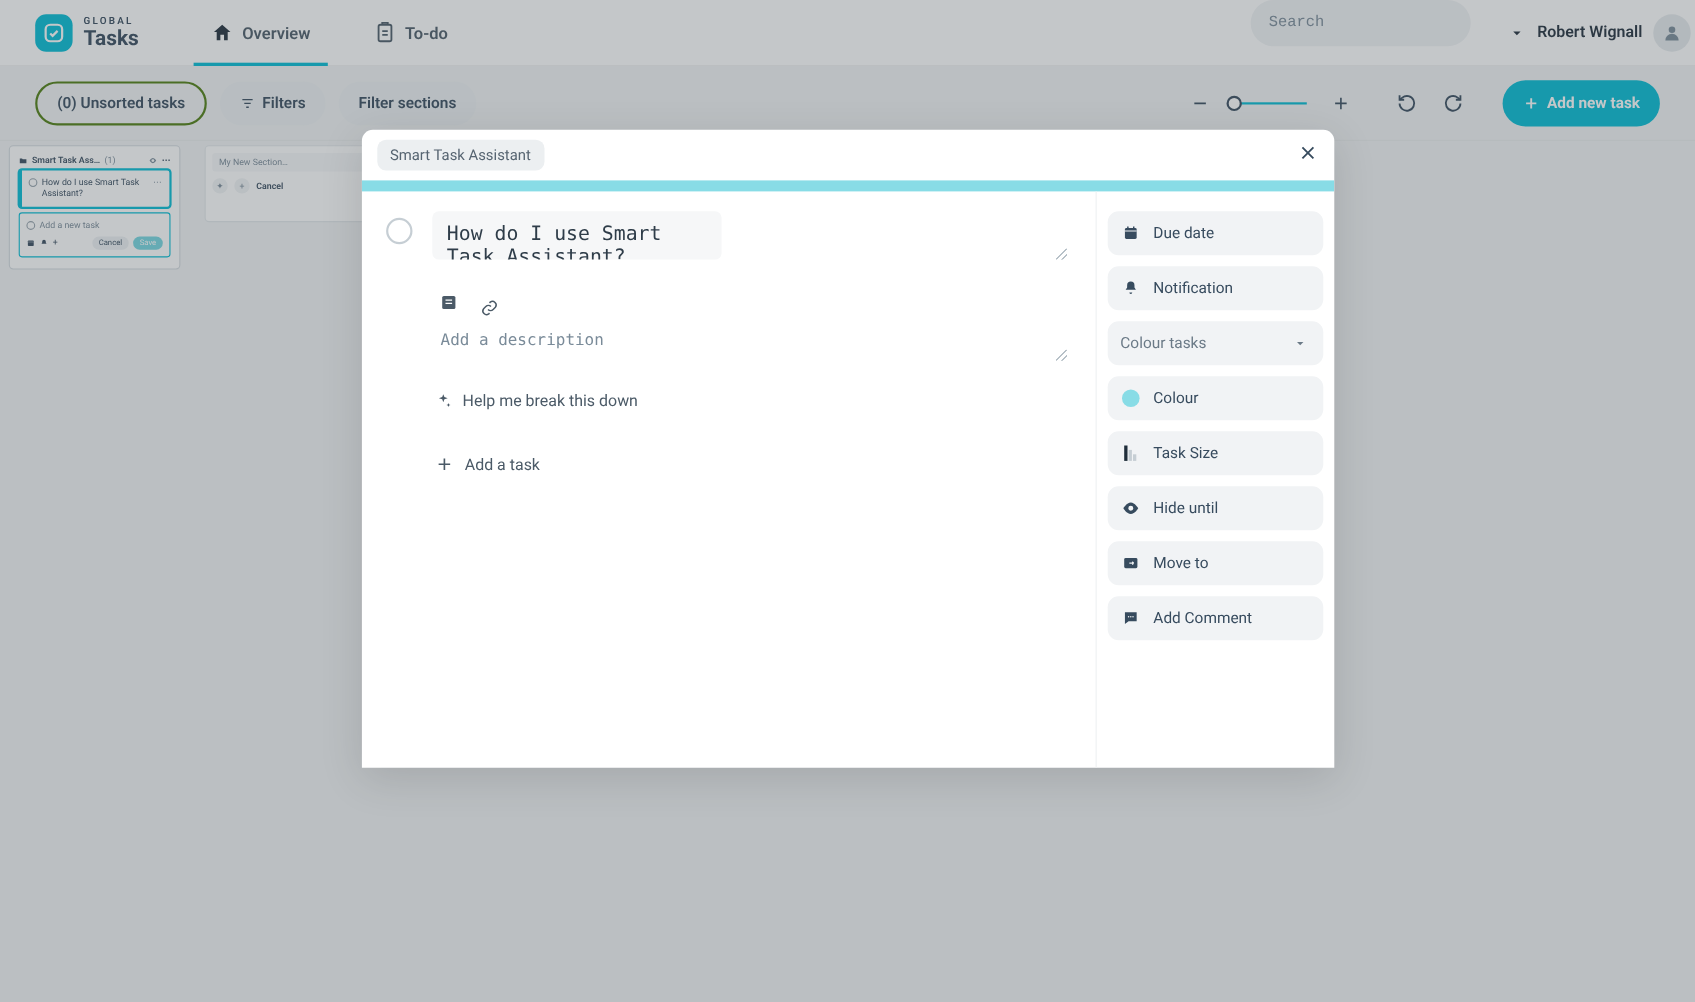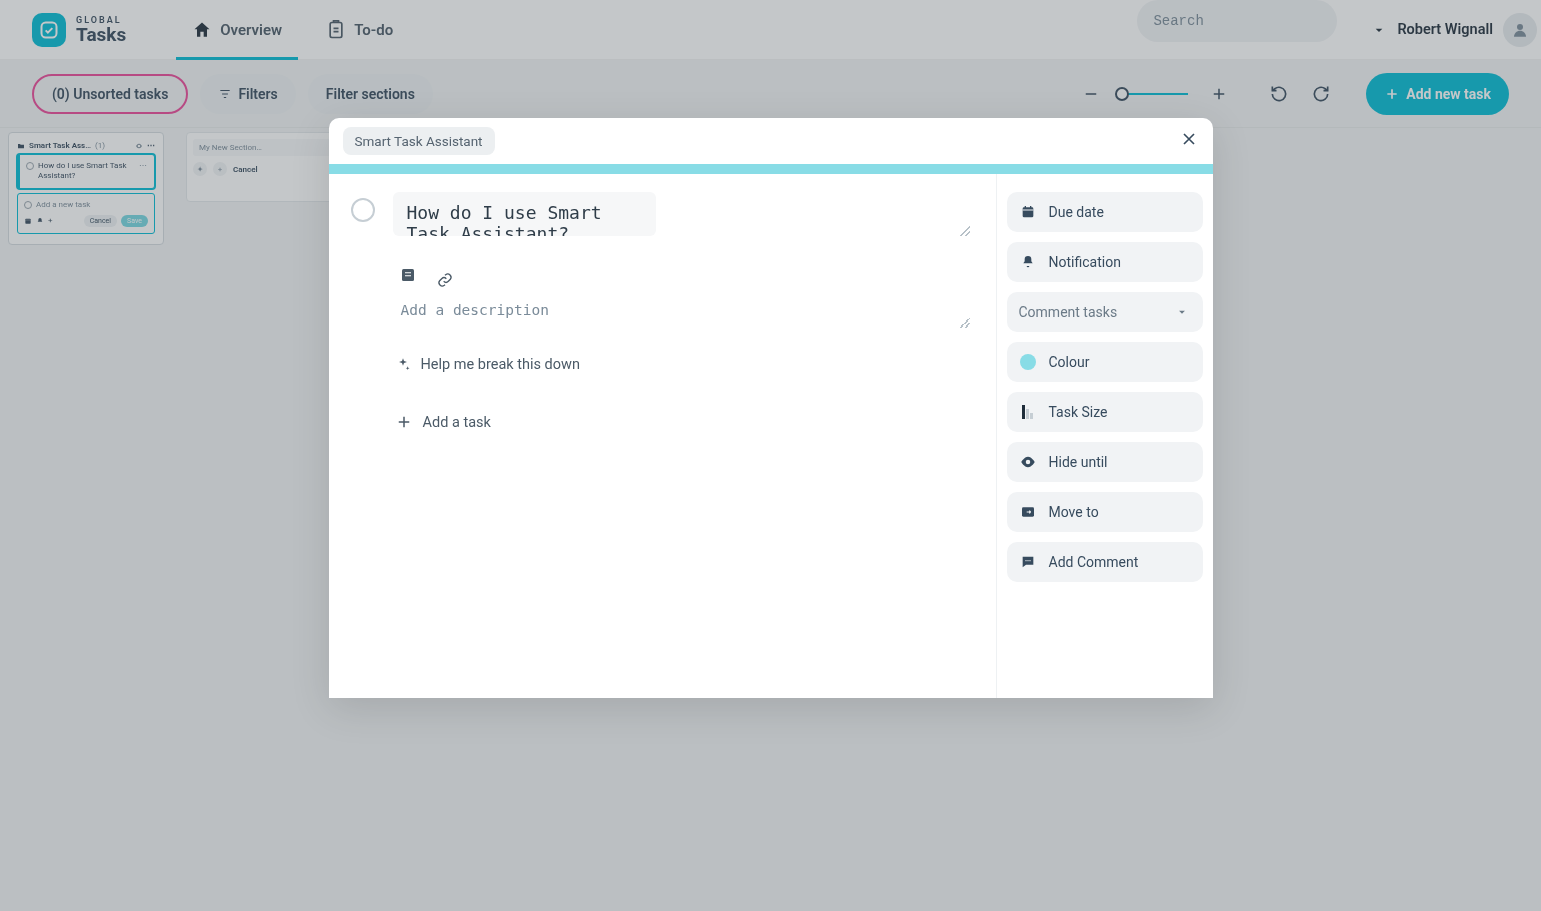--- a/index.html
+++ b/index.html
@@ -17,21 +17,21 @@
   }
   .logo-wrap { display: flex; align-items: center; gap: 10px; }
   .logo-badge {
     width: 34px; height: 34px; border-radius: 10px; background: #00bcd4;
     display: flex; align-items: center; justify-content: center;
   }
   .logo-label { display: flex; flex-direction: column; line-height: 1; }
   .logo-label .top { font-size: 9px; letter-spacing: 2px; font-weight: 600; color: #374b5e; }
   .logo-label .bottom { font-size: 19px; font-weight: 700; color: #374b5e; }
 
-  .nav { display: flex; align-items: stretch; height: 60px; margin-left: 40px; gap: 28px; }
+  .nav { display: flex; align-items: stretch; height: 60px; margin-left: 40px; gap: 42px; }
   .nav-item {
     display: flex; align-items: center; gap: 8px; font-size: 15px; font-weight: 600;
     color: #4b5a67; cursor: pointer; position: relative; padding: 0 8px;
   }
   .nav-item.active::after {
     content: ""; position: absolute; left: -8px; right: -8px; bottom: 0; height: 3px;
     background: #00bcd4;
   }
 
   .header-spacer { flex: 1; }
@@ -57,21 +57,21 @@
   
   .toolbar {
     height: 68px; display: flex; align-items: center; padding: 0 32px; gap: 12px;
     border-bottom: 1px solid rgba(0,0,0,0.04);
   }
   .pill {
     height: 40px; border-radius: 20px; display: inline-flex; align-items: center;
     padding: 0 18px; font-size: 14px; font-weight: 600; gap: 6px; cursor: pointer;
     background: #edf1f3; color: #374b5e;
   }
-  .pill.outlined { background: transparent; border: 2px solid #ec4899; color: #374b5e; }
+  .pill.outlined { background: transparent; border: 2px solid #4d7c0f; color: #374b5e; }
   .toolbar-spacer { flex: 1; }
   .zoom-group { display: flex; align-items: center; gap: 12px; }
   .icon-btn { width: 30px; height: 30px; color: #374b5e; display:flex; align-items:center; justify-content:center; }
   .zoom-slider { width: 66px; height: 2px; background: #00bcd4; position: relative; margin: 0 4px; }
   .zoom-slider .knob {
     position: absolute; top: 50%; left: 0; transform: translate(-50%,-50%);
     width: 14px; height: 14px; border-radius: 50%; background: #fff;
     border: 2px solid #374b5e;
   }
   .add-task-btn {
@@ -428,21 +428,21 @@
         </div>
         <div class="prop-btn">
           <span class="icon-slot">
               <svg class="ic16" viewBox="0 0 24 24" fill="#374b5e">
                 <path d="M12 3a5 5 0 00-5 5v3l-2 3h14l-2-3V8a5 5 0 00-5-5zM10 18a2 2 0 104 0"></path>
               </svg>
             </span>
           <span>Notification</span>
         </div>
         <div class="prop-btn repeat">
-          <span style="color:#6b7a87;">Comment tasks</span>
+          <span style="color:#6b7a87;">Colour tasks</span>
           <svg class="ic14" viewBox="0 0 24 24" fill="#6b7a87">
               <path d="M7 10l5 5 5-5z"></path>
             </svg>
         </div>
         <div class="prop-btn">
           <span class="icon-slot">
               <span class="colour-swatch"></span>
             </span>
           <span>Colour</span>
         </div>

